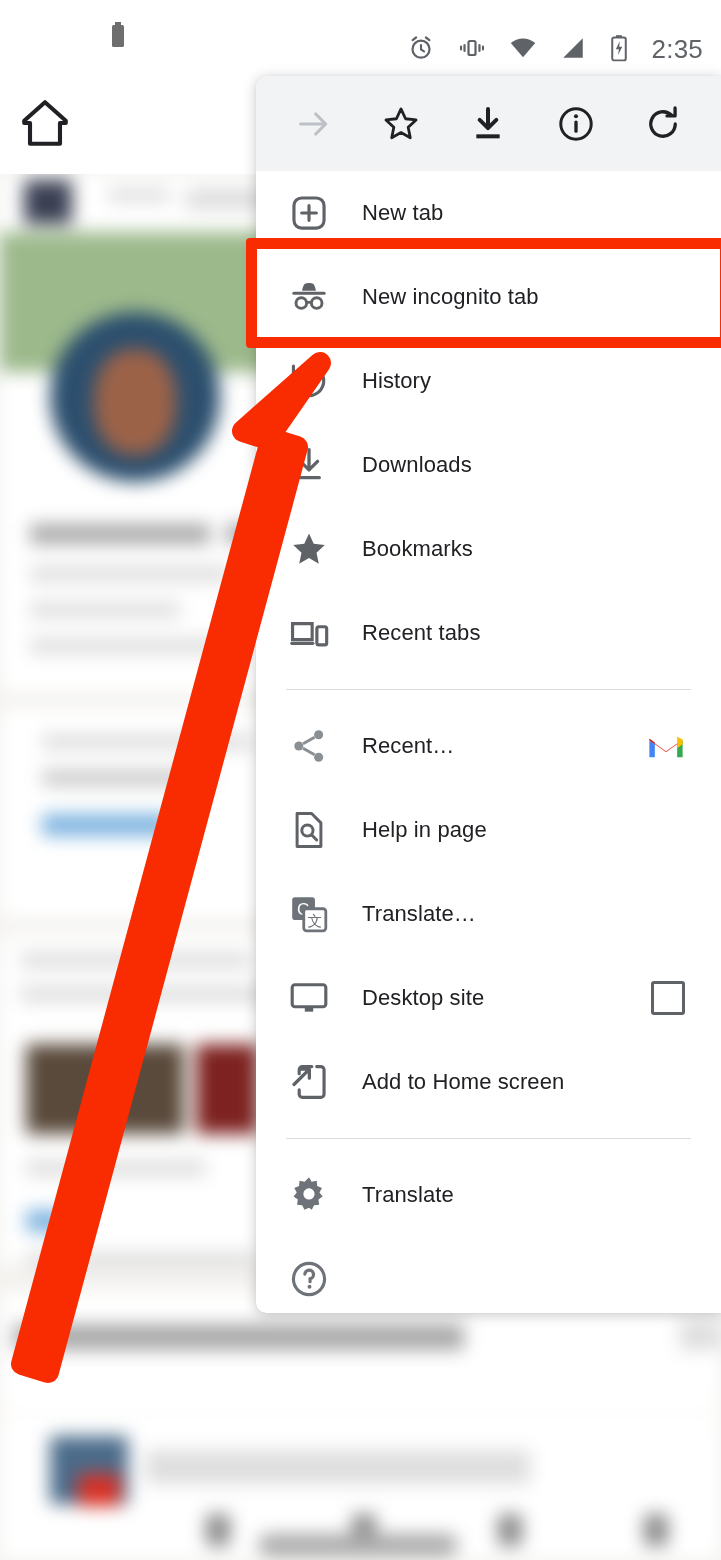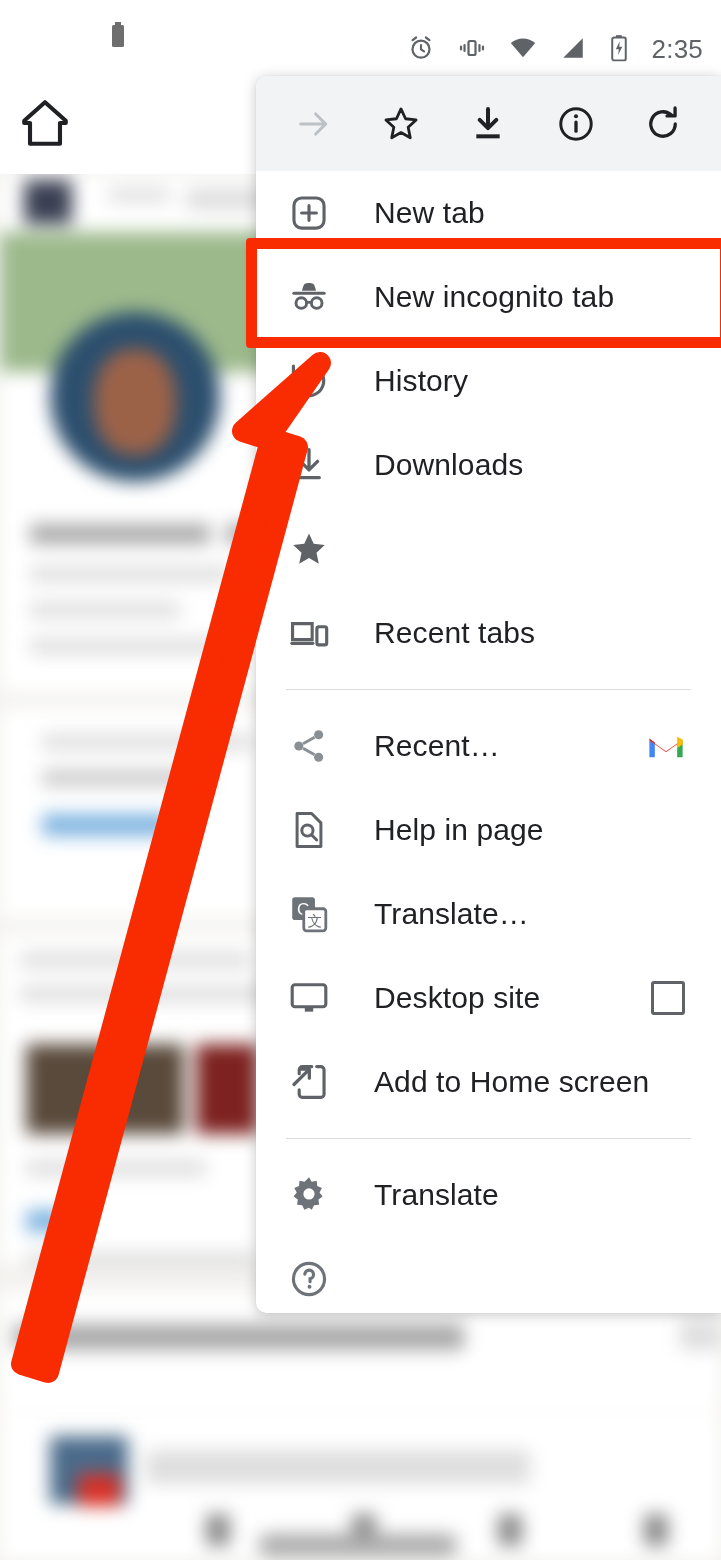--- a/index.html
+++ b/index.html
@@ -78,21 +78,21 @@
   .menu-list { position: relative; padding-top: 0; }
   .mi {
     position: relative; height: 84px; display: flex; align-items: center;
     padding-left: 30px;
   }
   .mi-icon {
     width: 46px; height: 46px; display: flex; align-items: center; justify-content: center;
     flex: 0 0 46px;
   }
   .mi-label {
-    font-size: 30px; color: #202124; margin-left: 42px; white-space: nowrap;
+    font-size: 22px; color: #202124; margin-left: 30px; white-space: nowrap;
     letter-spacing: .1px;
   }
   .mi-trail { position: absolute; right: 36px; top: 50%; transform: translateY(-50%); display: flex; align-items: center; }
   .checkbox {
     width: 34px; height: 34px; border: 3px solid #5f6368; border-radius: 3px; background: #fff;
   }
   .divider { height: 1px; background: #dadce0; margin: 14px 30px 14px 30px; }
 
   
   .highlight-box {
@@ -282,20 +282,21 @@
         </span>
         <span class="mi-label">Downloads</span>
       </div>
 
       <div class="mi">
         <span class="mi-icon">
           <svg width="42" height="42" viewBox="0 0 24 24">
             <path d="M12 3.2l2.7 5.8 6.3.7-4.7 4.4 1.3 6.3-5.6-3.2-5.6 3.2 1.3-6.3L3 9.7l6.3-.7L12 3.2z" fill="#5f6368"></path>
           </svg>
         </span>
+        <span class="mi-label">Bookmarks</span>
       </div>
 
       <div class="mi">
         <span class="mi-icon">
           <svg width="42" height="42" viewBox="0 0 24 24">
             <path d="M2.6 6.6h11.2v9.2H2.6z" fill="none" stroke="#5f6368" stroke-width="1.8"></path>
             <rect x="1.3" y="17" width="13.8" height="1.8" rx=".9" fill="#5f6368"></rect>
             <rect x="16.5" y="8.4" width="5.6" height="10.4" rx="1.1" fill="none" stroke="#5f6368" stroke-width="1.8"></rect>
           </svg>
         </span>

